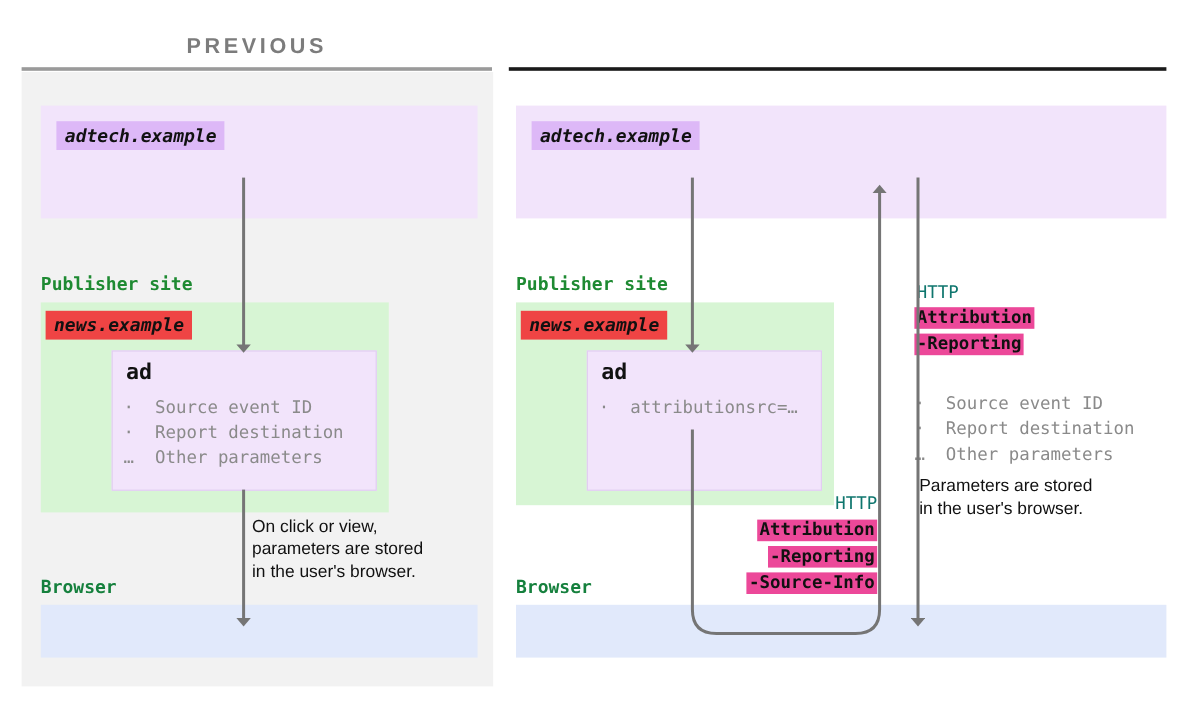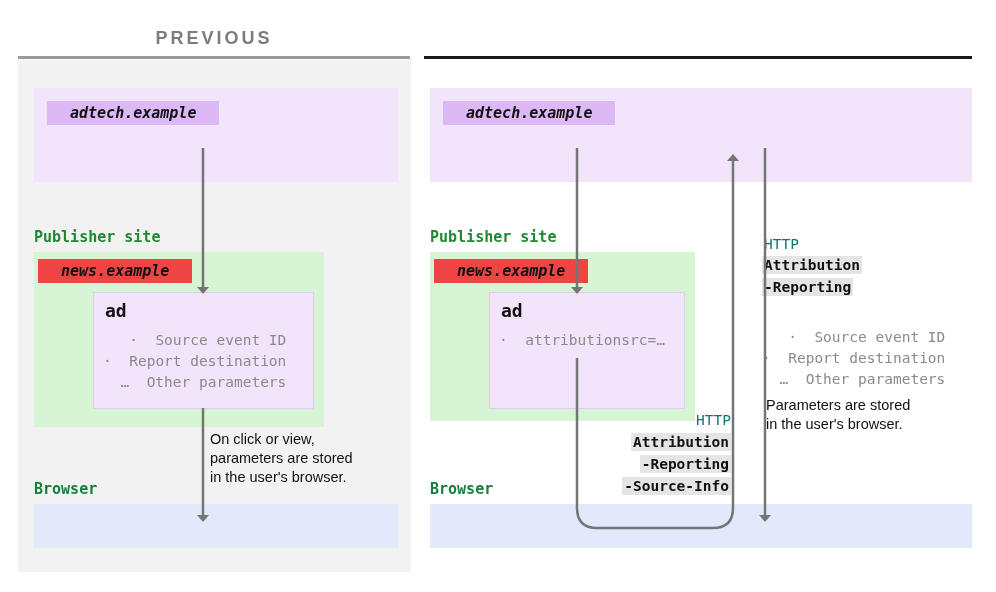--- a/index.html
+++ b/index.html
@@ -37,21 +37,21 @@
   
   .adtech-box{position:absolute;background:#f2e4fb;}
   .pub-box{position:absolute;background:#d7f5d4;}
   .ad-box{position:absolute;background:#f2e4fb;border:1px solid #e2cdf2;}
   .browser-box{position:absolute;background:#e1e9fb;}
 
   .chip{
     position:absolute;
     font-family:"DejaVu Sans Mono","Liberation Mono",monospace;
     font-style:italic;font-weight:bold;font-size:15px;
-    line-height:20px;padding:2px 23px;color:#111;
+    line-height:20px;padding:2px 7px;color:#111;
     white-space:nowrap;
   }
   .chip-purple{background:#ddb8f7;}
   .chip-green{background:#ef4444;}
 
   .section-label{
     position:absolute;
     font-family:"DejaVu Sans Mono","Liberation Mono",monospace;
     font-weight:bold;font-size:15px;white-space:nowrap;
   }
@@ -61,41 +61,40 @@
   .ad-title{
     position:absolute;
     font-family:"DejaVu Sans Mono","Liberation Mono",monospace;
     font-weight:bold;font-size:18px;color:#111;
   }
   .ad-list{
     position:absolute;
     font-family:"DejaVu Sans Mono","Liberation Mono",monospace;
     font-size:14.5px;line-height:21px;color:#8a8a8a;
     white-space:pre;
-    text-align:right;
   }
 
   .note{
     position:absolute;
     font-size:14.5px;line-height:19px;color:#111;
     white-space:pre-line;
   }
 
   
   .http-word{
     position:absolute;
     font-family:"DejaVu Sans Mono","Liberation Mono",monospace;
     font-size:14.5px;color:#0f766e;white-space:nowrap;
   }
   .hdr-line{
     position:absolute;
     font-family:"DejaVu Sans Mono","Liberation Mono",monospace;
     font-size:14.5px;font-weight:bold;color:#111;white-space:nowrap;
   }
-  .hdr-line span.hl{background:#e5e5e5;padding:1px 2px;}
+  .hdr-line span.hl{background:#ec4899;padding:1px 2px;}
   .hdr-line span.plain{background:transparent;padding:1px 2px;}
 
   .stack-right{text-align:right;}
 
   svg.overlay{position:absolute;left:0;top:0;width:996px;height:592px;pointer-events:none;}
 </style>
 </head>
 <body>
 
 <div class="stage">

